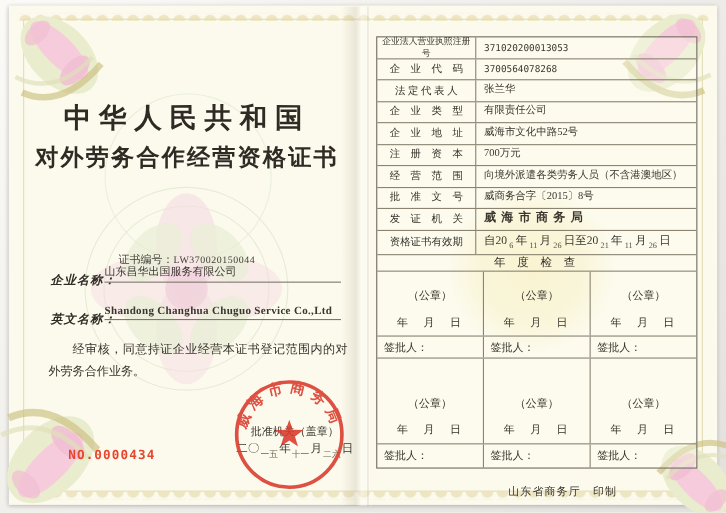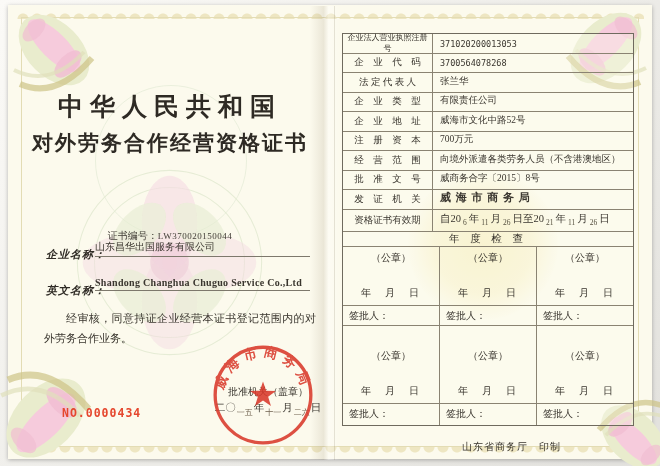--- a/index.html
+++ b/index.html
@@ -60,21 +60,21 @@
   .trow.r-validity{height:22px;}
   .trow.r-validity .val{align-items:center;font-size:10.5px;}
   .trow.r-validity .hand{display:inline-block;font-size:7.5px;color:#55503f;transform:translateY(4px);margin:0 2px;}
   .trow.r-achead{height:15px;}
   .achead{flex:1;display:flex;align-items:center;justify-content:center;
     font-size:10.5px;font-weight:normal;letter-spacing:4px;color:#35312a;}
   .acrow{display:flex;border-bottom:1px solid #8a8372;box-sizing:border-box;}
   .accell{flex:1;border-right:1px solid #8a8372;box-sizing:border-box;display:flex;flex-direction:column;
     align-items:center;justify-content:flex-end;padding-bottom:5px;font-size:10px;color:#37332c;}
   .accell:last-child,.signcell:last-child{border-right:none;}
-  .accell .dateline{margin-top:21px;letter-spacing:2px;}
+  .accell .dateline{margin-top:10px;letter-spacing:2px;}
   .r-seals1{height:59px;}
   .r-seals2{height:78px;}
   .r-sign{height:20px;}
   .r-sign2{height:21px;border-bottom:none;}
   .signcell{flex:1;border-right:1px solid #8a8372;box-sizing:border-box;
     font-size:10px;color:#37332c;padding:3px 0 0 6px;}
   .footer{position:absolute;left:462px;top:440px;font-size:10px;letter-spacing:1px;color:#3a362f;}
 
   .orn{position:absolute;pointer-events:none;}
   .orn.tl{left:4px;top:0px;width:100px;height:100px;}

